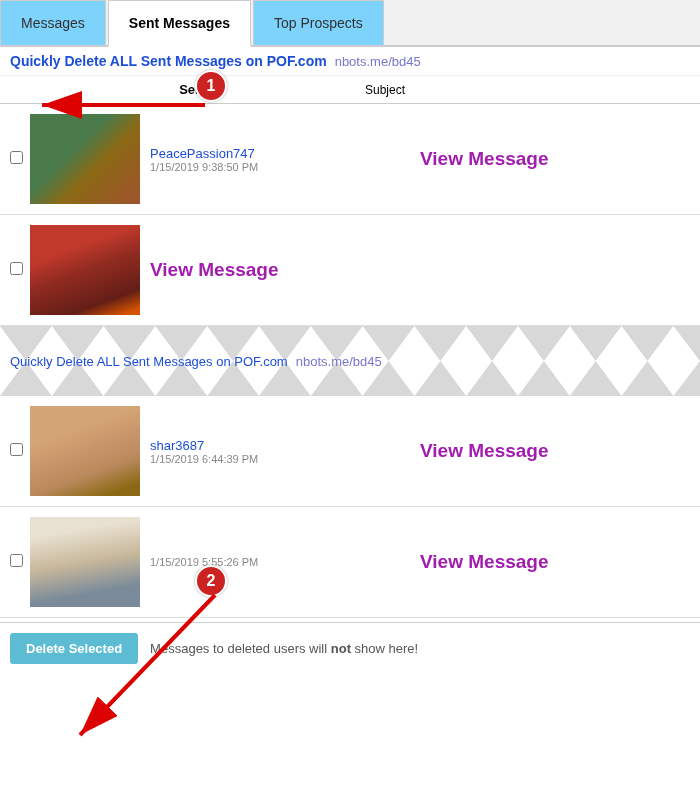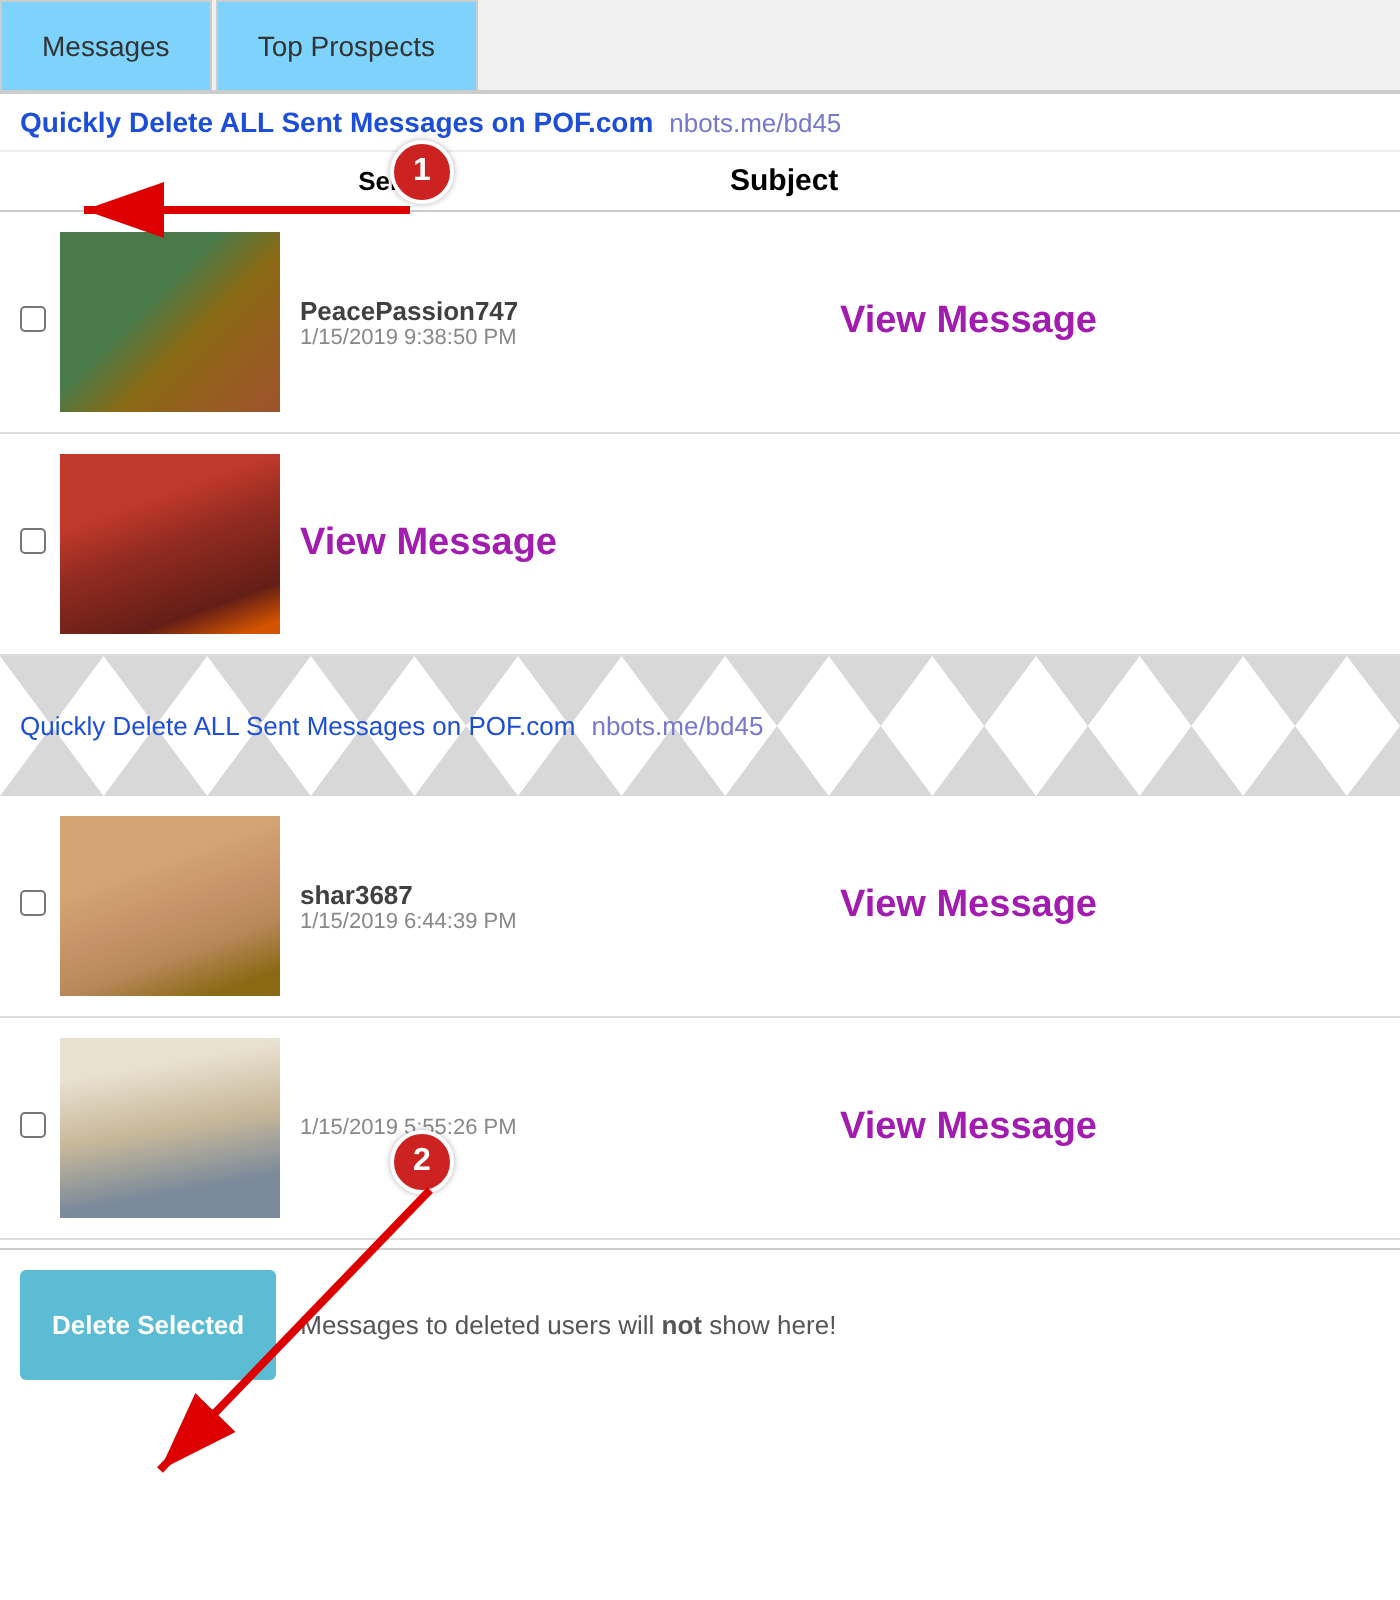--- a/index.html
+++ b/index.html
@@ -42,42 +42,42 @@
     
     .table-header {
       display: flex;
       align-items: center;
       padding: 6px 10px;
       border-bottom: 1px solid #ccc;
       background: #fff;
     }
     .header-checkbox { width: 20px; }
     .header-sent-to { flex: 1; font-weight: bold; font-size: 13px; color: #000; padding-left: 10px; text-align: center; }
-    .header-subject { flex: 1; font-weight: bold; font-size: 15px; color: #000; text-align: left; }
+    .header-subject { flex: 1; font-weight: normal; font-size: 12px; color: #000; text-align: left; }
 
     
     .message-row {
       display: flex;
       align-items: center;
       padding: 10px 10px;
       border-bottom: 1px solid #ddd;
       background: #fff;
       position: relative;
     }
     .row-checkbox { width: 20px; flex-shrink: 0; }
     .row-checkbox input { cursor: pointer; }
     
     .avatar-placeholder {
       width: 110px;
       height: 90px;
       flex-shrink: 0;
       margin-right: 10px;
     }
     .row-info { flex: 1; }
-    .row-username { color: #404040; font-size: 13px; font-weight: bold; }
+    .row-username { color: #1d4ed8; font-size: 13px; font-weight: normal; }
     .row-date { color: #888; font-size: 11px; }
     .row-subject { flex: 1; }
     .view-message { color: #a21caf; font-weight: bold; font-size: 19px; text-decoration: none; cursor: pointer; }
 
     
     .badge-circle {
       display: inline-flex;
       align-items: center;
       justify-content: center;
       width: 32px;
@@ -147,21 +147,21 @@
       align-items: center;
       padding: 10px 10px;
       border-top: 1px solid #ccc;
       background: #fff;
       margin-top: 4px;
     }
     .delete-btn {
       background: #5bbcd4;
       color: #fff;
       border: none;
-      padding: 20px 16px;
+      padding: 8px 16px;
       font-size: 13px;
       font-weight: bold;
       cursor: pointer;
       border-radius: 3px;
       margin-right: 12px;
     }
     .bottom-note { font-size: 13px; color: #555; }
     .bottom-note strong { font-weight: bold; }
 
     
@@ -180,20 +180,21 @@
 
     .page-wrapper { position: relative; }
   </style>
 </head>
 <body>
 
 <div class="page-wrapper">
 
   <div class="tabs">
     <div class="tab">Messages</div>
+    <div class="tab active">Sent Messages</div>
     <div class="tab">Top Prospects</div>
   </div>
 
   <div class="promo-banner">
     <span class="promo-text">Quickly Delete ALL Sent Messages on POF.com</span>
     <span class="promo-link">nbots.me/bd45</span>
   </div>
 
   <div class="table-header">
     <div class="header-checkbox"></div>

